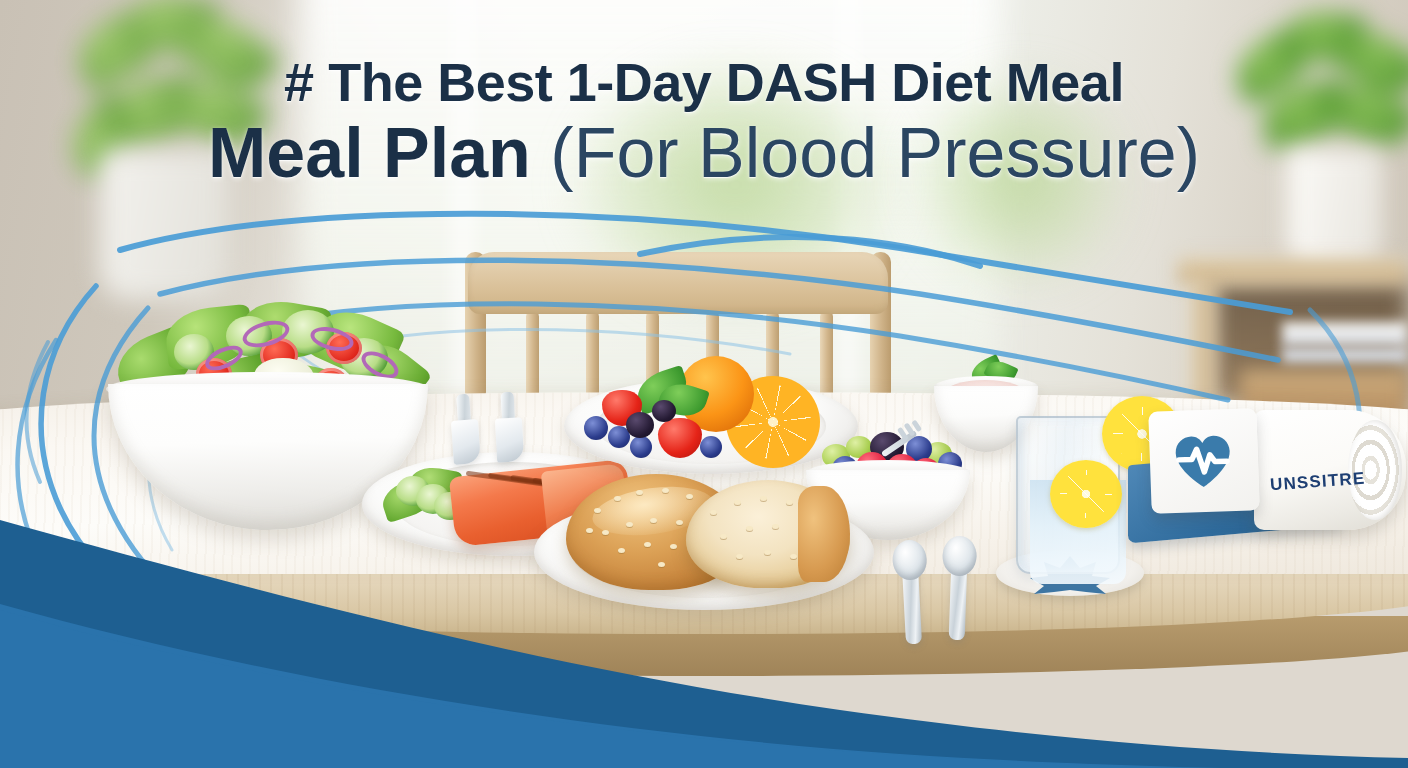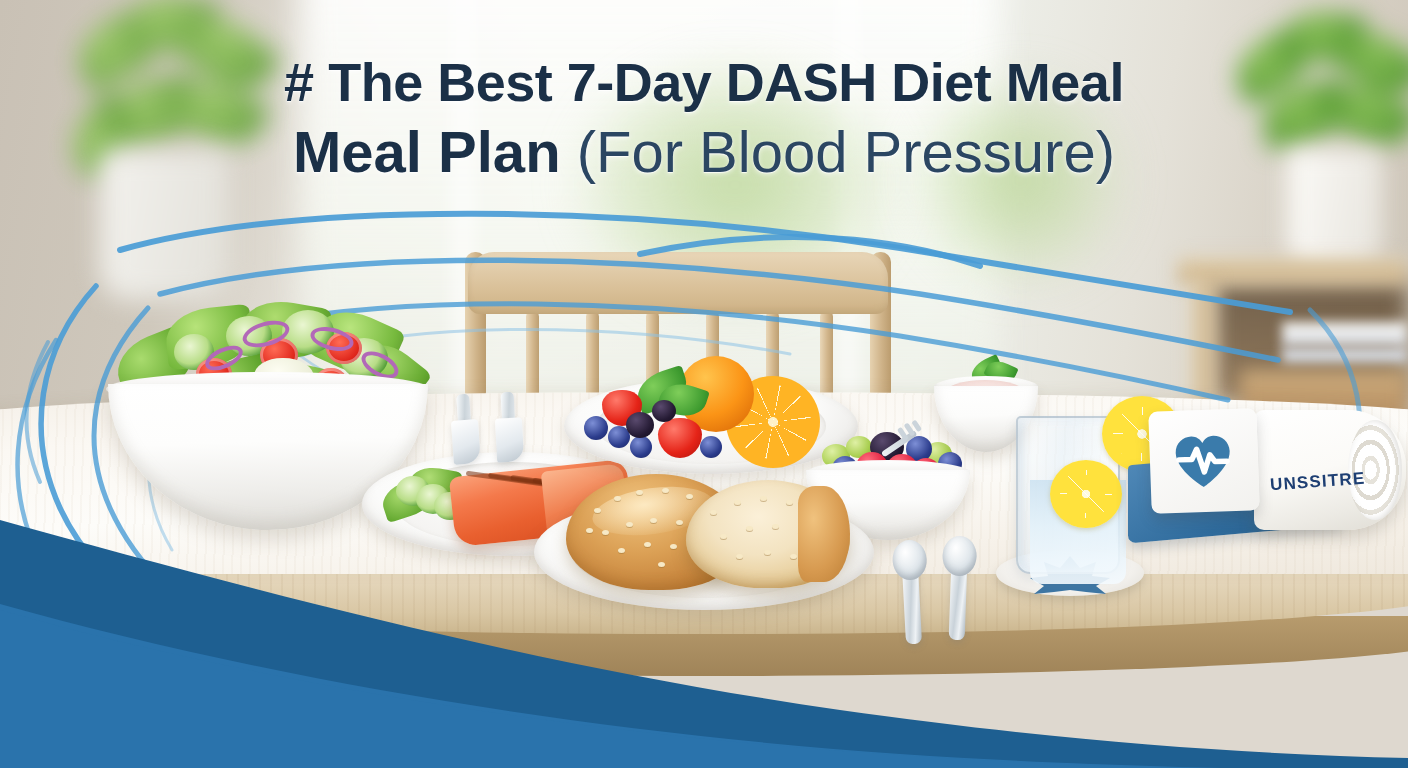--- a/index.html
+++ b/index.html
@@ -195,21 +195,21 @@
   .title-block {
     position:absolute; left:0; top:52px; width:1408px;
     text-align:center; z-index:40;
   }
   .title-line1 {
     font-size:54px; font-weight:700; letter-spacing:-.5px;
     color:#1b3047; line-height:1.12;
     text-shadow:0 2px 5px rgba(255,255,255,.62), 0 1px 1px rgba(255,255,255,.8);
   }
   .title-line2 {
-    font-size:58px; line-height:1.18; margin-top:6px;
+    font-size:70px; line-height:1.18; 
     color:#1b3047;
     text-shadow:0 2px 5px rgba(255,255,255,.62), 0 1px 1px rgba(255,255,255,.8);
   }
   .title-strong { font-weight:700; }
   .title-paren { font-weight:400; color:#2b4662; }
 
   
   .napkin-group { position:absolute; left:1128px; top:404px; width:280px; height:136px; }
   .napkin-blue {
     position:absolute; left:0; top:52px; width:215px; height:78px;
@@ -641,21 +641,21 @@
 
   <svg class="waves" viewBox="0 0 1408 290" preserveAspectRatio="none">
     <path d="M0,42 C240,108 520,186 840,232 C1060,263 1240,276 1408,280 L1408,290 L0,290 Z" fill="#1e5f91"></path>
     <path d="M0,126 C250,196 560,252 900,276 C1100,289 1270,292 1408,292 L1408,290 L0,290 Z" fill="#2a73ac"></path>
     <path d="M0,132 C260,206 600,262 980,282 C1160,291 1300,293 1408,293 L1408,290 L0,290 Z" fill="#2a73ac" opacity=".85"></path>
   </svg>
 
   <div class="title-block">
     <div class="title-line1">
       <span>#</span>
-      <span>The Best 7-Day DASH Diet Meal</span>
+      <span>The Best 1-Day DASH Diet Meal</span>
     </div>
     <div class="title-line2">
       <span class="title-strong">Meal Plan</span>
       <span class="title-paren">(For Blood Pressure)</span>
     </div>
   </div>
 
 </div>
 
 </body></html>

